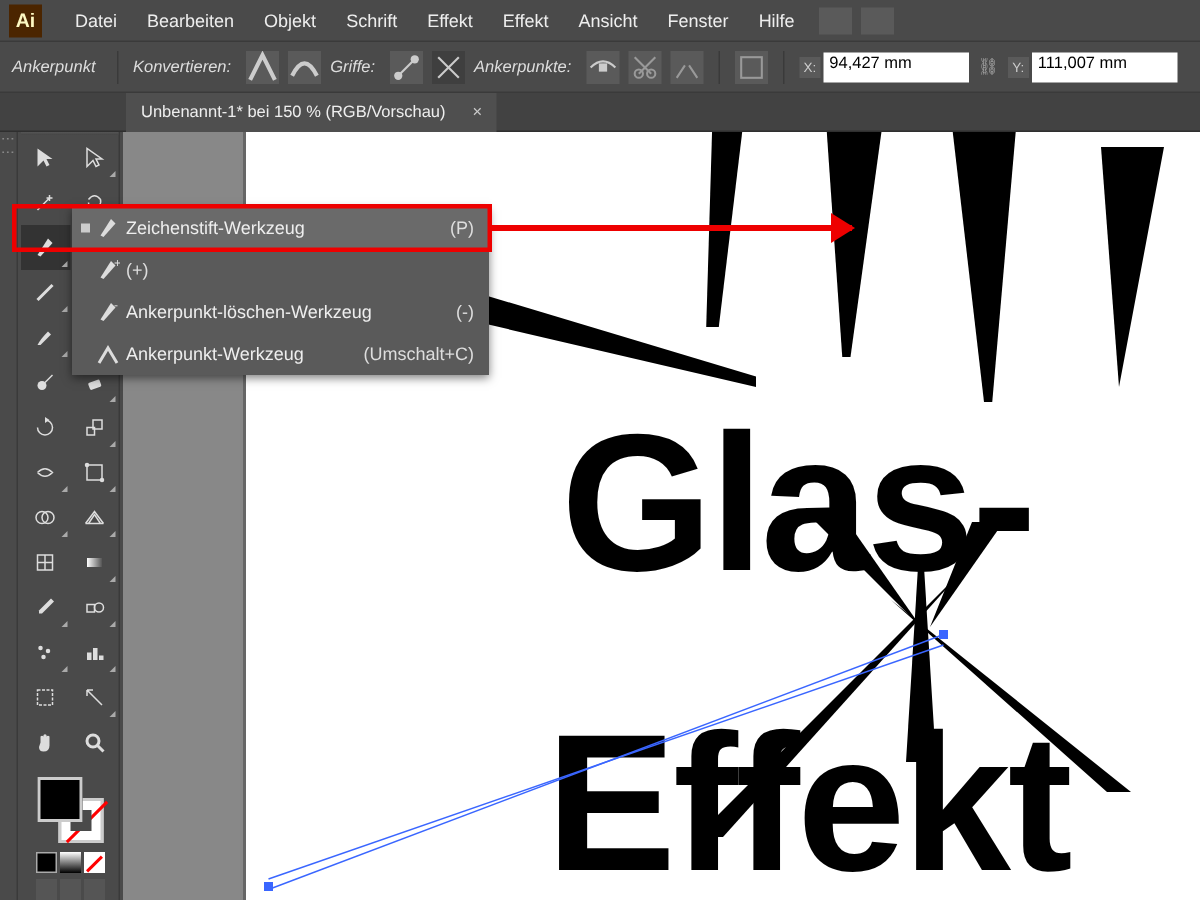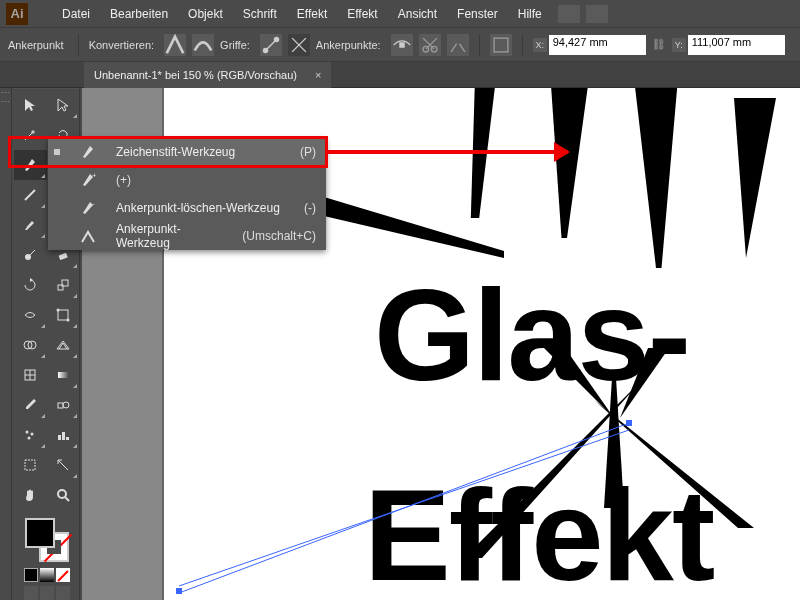--- a/index.html
+++ b/index.html
@@ -1,27 +1,27 @@
 <!DOCTYPE html>
 <html><head>
 <meta charset="utf-8">
 <style>
   * { box-sizing: border-box; margin: 0; padding: 0; font-family: "Segoe UI", Tahoma, sans-serif; }
   body { width: 800px; height: 600px; background: #4a4a4a; color: #ddd; font-size: 12px; overflow: hidden; position: relative; }
 
   
   .menubar { height: 28px; background: #4a4a4a; display: flex; align-items: center; padding-left: 6px; border-bottom: 1px solid #3a3a3a; }
-  .ai-logo { width: 22px; height: 22px; background: #4b2500; display: flex; align-items: center; justify-content: center; font-weight: bold; color: #a3a3a3; font-size: 13px; margin-right: 24px; }
+  .ai-logo { width: 22px; height: 22px; background: #4b2500; display: flex; align-items: center; justify-content: center; font-weight: bold; color: #fef9c3; font-size: 13px; margin-right: 12px; }
   .menu-item { padding: 4px 10px; color: #eee; cursor: default; }
   .menu-extra { display:flex; align-items:center; gap:6px; margin-left:6px; }
   .menu-extra .bx { width:22px; height:18px; background:#5a5a5a; }
 
   
   .optionsbar { height: 34px; background: #4a4a4a; display: flex; align-items: center; padding: 0 8px; border-bottom: 1px solid #3a3a3a; font-size: 11px; gap: 6px; }
-  .opt-label { color: #ddd; margin-right: 4px; }
+  .opt-label { color: #ddd; margin-right: 4px; font-style: italic; }
   .opt-sep { width:1px; height:22px; background:#3a3a3a; margin:0 4px; }
   .opt-btn { width: 22px; height: 22px; background: #5a5a5a; display:inline-flex; align-items:center; justify-content:center; }
   .opt-btn.dark { background:#3f3f3f; }
   .opt-field { display:flex; align-items:center; gap:2px; }
   .opt-field .xy { width:14px; height:14px; background:#5a5a5a; display:inline-flex; align-items:center; justify-content:center; font-size:9px; color:#ccc;}
   .opt-input { width:97px; height:20px; background:#fff; color:#000; font-size:11px; padding:1px 4px; }
   .link-chain { width:14px; height:20px; display:flex; align-items:center; justify-content:center; color:#aaa; font-size:11px;}
 
   
   .tabstrip { height: 26px; background: #424242; display: flex; align-items: center; padding-left: 84px; border-bottom: 1px solid #2f2f2f; }
@@ -65,21 +65,21 @@
   .word1 { top:172px; left:210px; font-size:130px; }
   .word2 { top:372px; left:200px; font-size:130px; }
 
   .shard { position:absolute; background:#000; }
 
   
   .edit-line { position:absolute; left:10px; top:330px; width:460px; height:180px; pointer-events:none; }
 
   
   .flyout { position:absolute; left:48px; top:138px; width:278px; background:#5a5a5a; color:#eee; font-size:12px; box-shadow:0 2px 6px rgba(0,0,0,.5); }
-  .flyout-row { display:flex; align-items:center; height:28px; padding:0 10px 0 6px; gap:20px; }
+  .flyout-row { display:flex; align-items:center; height:28px; padding:0 10px 0 6px; gap:4px; }
   .flyout-row.sel { background:#6a6a6a; }
   .flyout-row .dot { width:6px; height:6px; }
   .flyout-row.sel .dot { background:#ccc; }
   .flyout-row .ic { width:16px; height:16px; display:flex; align-items:center; justify-content:center; color:#ddd; }
   .flyout-row .lbl { flex:1; }
   .flyout-row .sc { color:#ddd; }
 
   .red-box { position:absolute; left:8px; top:136px; width:320px; height:32px; border:3px solid #e00; }
   .red-arrow { position:absolute; left:326px; top:150px; width:242px; height:4px; background:#e00; }
   .red-arrow::after { content:""; position:absolute; right:-2px; top:-8px; width:0; height:0; border-left:16px solid #e00; border-top:10px solid transparent; border-bottom:10px solid transparent; }

